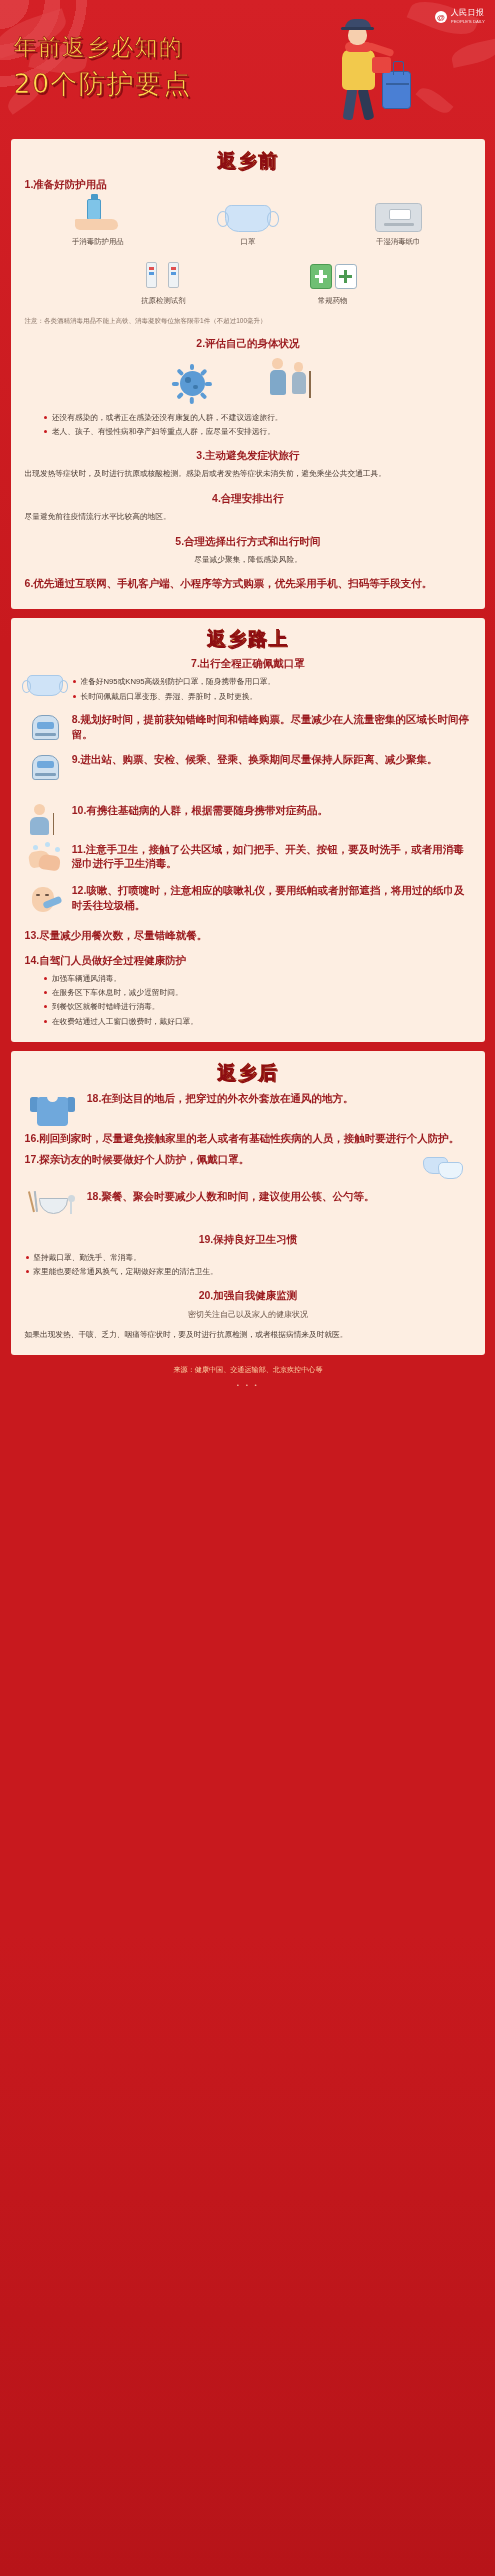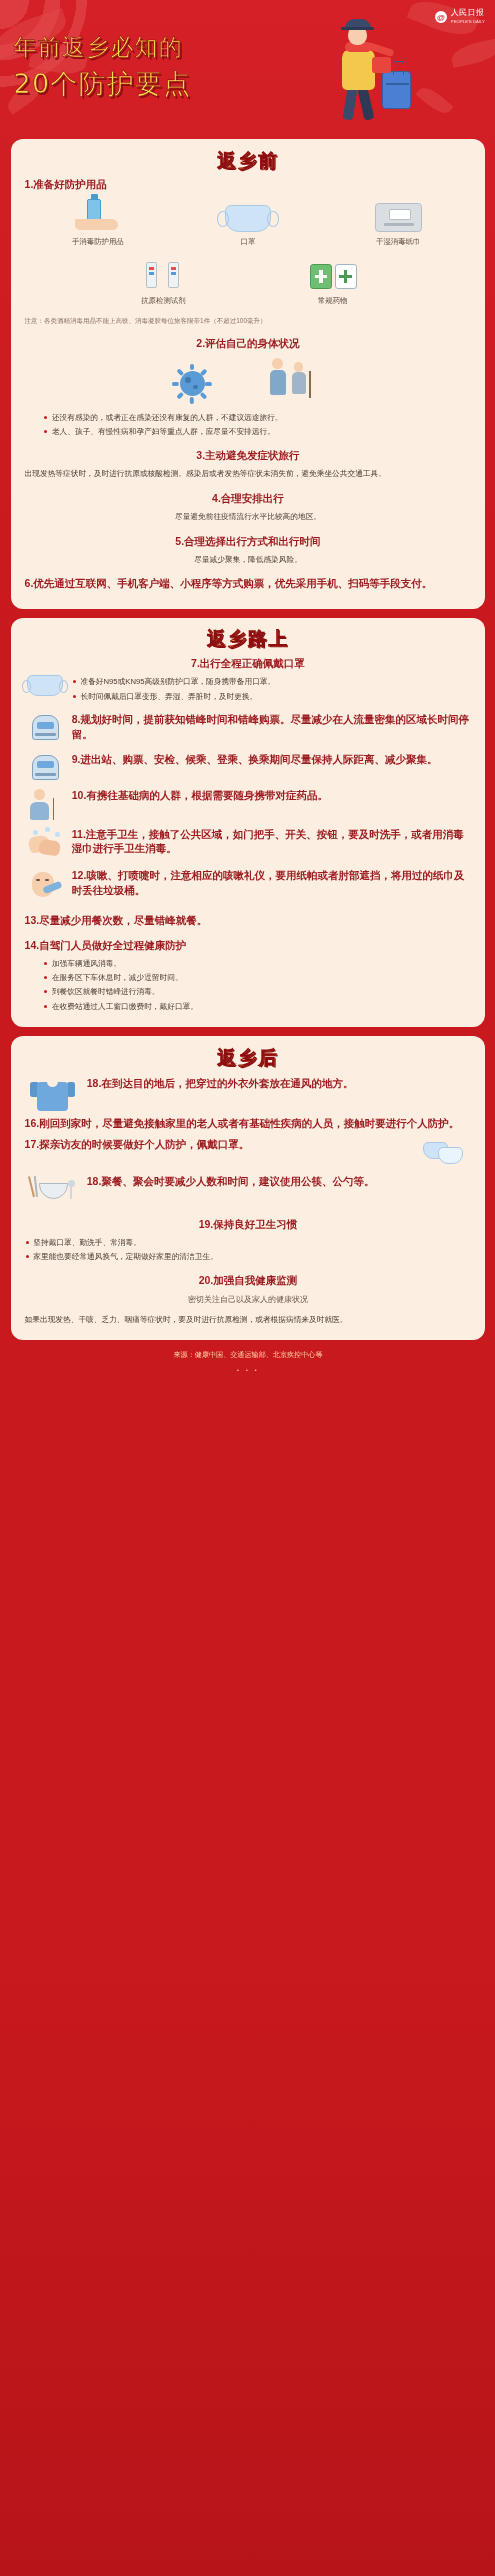--- a/index.html
+++ b/index.html
@@ -87,21 +87,21 @@
   .t-bag  { position: absolute; left: 62px; top: 45px; width: 18.6px; height: 16px; background: #e8453f; border-radius: 3.1px; }
   .t-leg1 { position: absolute; left: 35px; top: 76px; width: 10px; height: 32px; background: #3b4a6b; border-radius: 3.7px; transform: rotate(9deg); }
   .t-leg2 { position: absolute; left: 51px; top: 76px; width: 10px; height: 32px; background: #2e3a55; border-radius: 3.7px; transform: rotate(-13deg); }
   .t-case { position: absolute; left: 72px; top: 59px; width: 28.5px; height: 38px; background: #4a7fd4; border-radius: 3.7px; border: 1.2px solid #35609f; }
   .t-case:before { content:""; position:absolute; left:10px; top:-11px; width:8.7px; height:12.4px; border:1.9px solid #35609f; border-bottom:none; border-radius:2.5px 2.5px 0 0;}
   .t-case:after { content:""; position:absolute; left:2.5px; top:11px; width:23.5px; height:1.9px; background:#35609f; }
 
   
   .card {
     background: #fdeee2;
-    border-radius: 12px;
+    border-radius: 3px;
     margin: 0 11px 8.7px 11px;
     padding: 8.7px 13.6px 13.6px 13.6px;
     position: relative;
   }
   .sec-banner {
     text-align: center;
     margin-bottom: 3.7px;
   }
   .sec-banner h2 {
     display: inline-block;
@@ -396,21 +396,21 @@
 
     <ul class="bullets indent-sm">
       <li>还没有感染的，或者正在感染还没有康复的人群，不建议远途旅行。</li>
       <li>老人、孩子、有慢性病和孕产妇等重点人群，应尽量不安排远行。</li>
     </ul>
 
     <h3 class="item-title" style="text-align:center">3.主动避免发症状旅行</h3>
     <div class="body-text">出现发热等症状时，及时进行抗原或核酸检测。感染后或者发热等症状未消失前，避免乘坐公共交通工具。</div>
 
     <h3 class="item-title" style="text-align:center">4.合理安排出行</h3>
-    <div class="body-text" style="text-align:center">尽量避免前往疫情流行水平比较高的地区。</div>
+    <div class="body-text" style="text-align:left">尽量避免前往疫情流行水平比较高的地区。</div>
 
     <h3 class="item-title" style="text-align:center">5.合理选择出行方式和出行时间</h3>
     <div class="body-text" style="text-align:center">尽量减少聚集，降低感染风险。</div>
 
     <h3 class="item-title">6.优先通过互联网、手机客户端、小程序等方式购票，优先采用手机、扫码等手段支付。</h3>
   </div>
 
   <div class="card">
     <div class="sec-banner">
       <h2>返乡路上</h2>
@@ -444,21 +444,21 @@
       <div class="ic-left">
           <div class="ico-train">
             <div class="car"></div>
           </div>
         </div>
       <div class="txt">
           <h3 class="item-title" style="margin-top:0">9.进出站、购票、安检、候乘、登乘、换乘期间尽量保持人际距离、减少聚集。</h3>
         </div>
     </div>
 
-    <div class="flexrow" style="margin-top:3px">
+    <div class="flexrow" style="margin-top:18px">
       <div class="ic-left">
           <div class="ico-old2">
             <div class="hd"></div>
             <div class="bd"></div>
             <div class="ca"></div>
           </div>
         </div>
       <div class="txt">
           <h3 class="item-title" style="margin-top:0">10.有携往基础病的人群，根据需要随身携带对症药品。</h3>
         </div>

